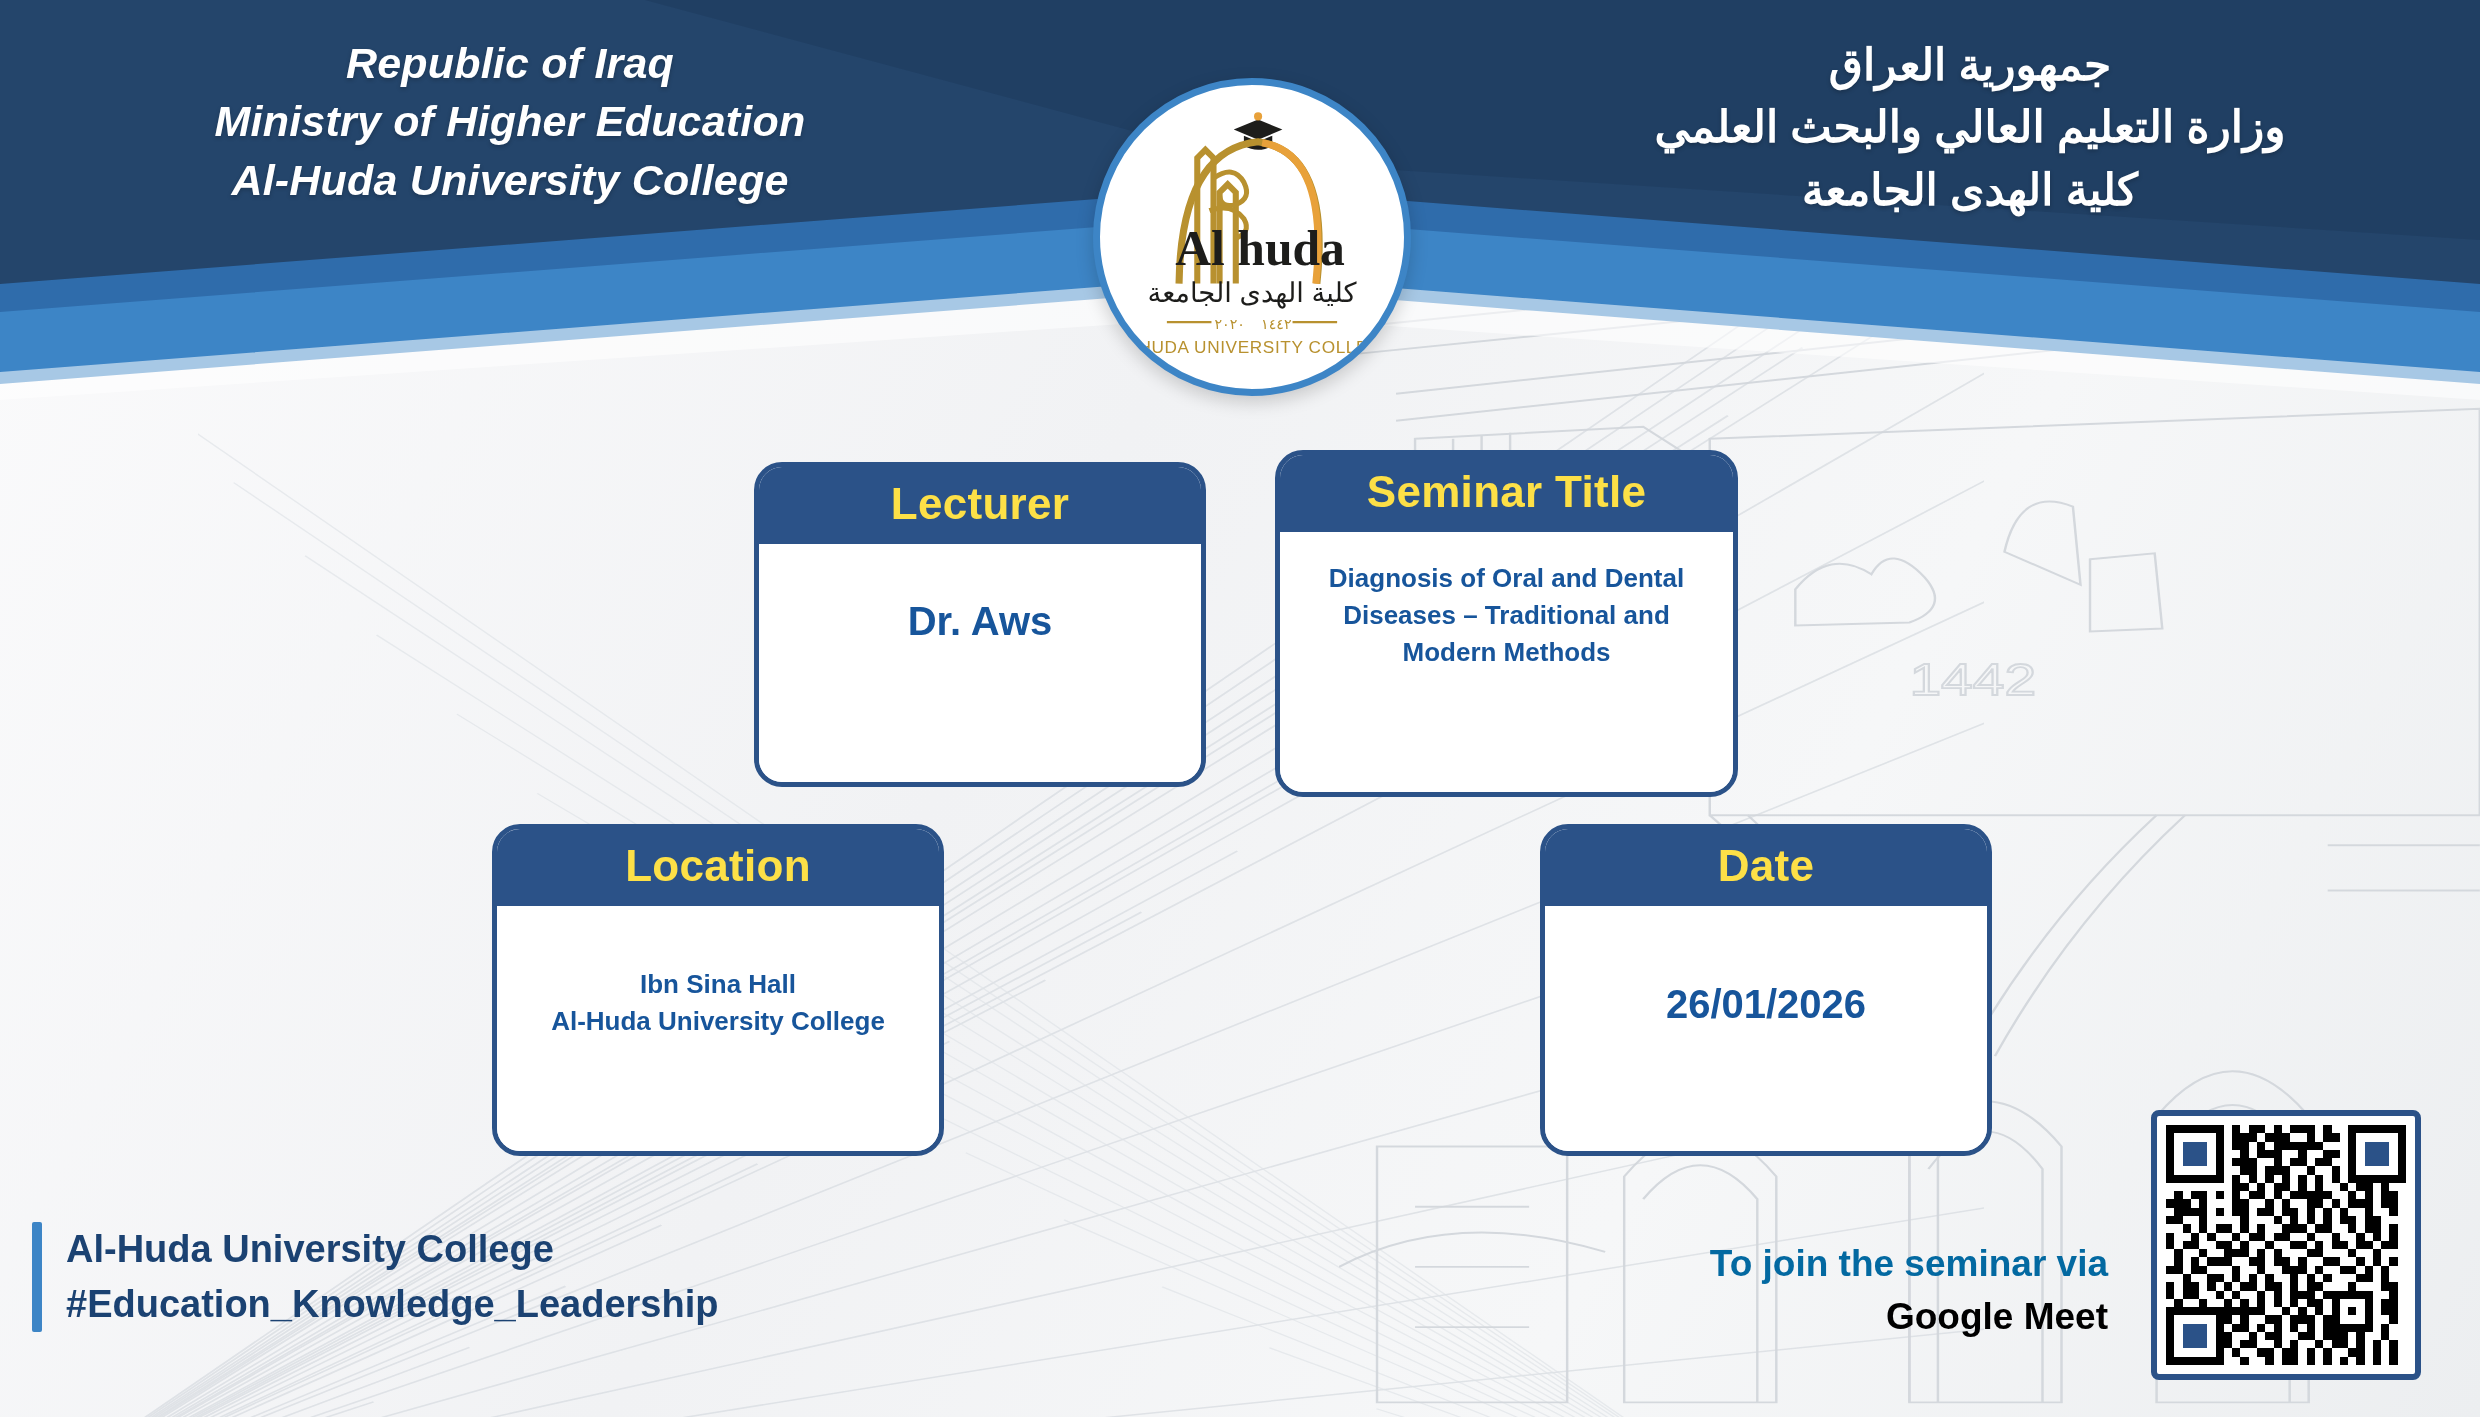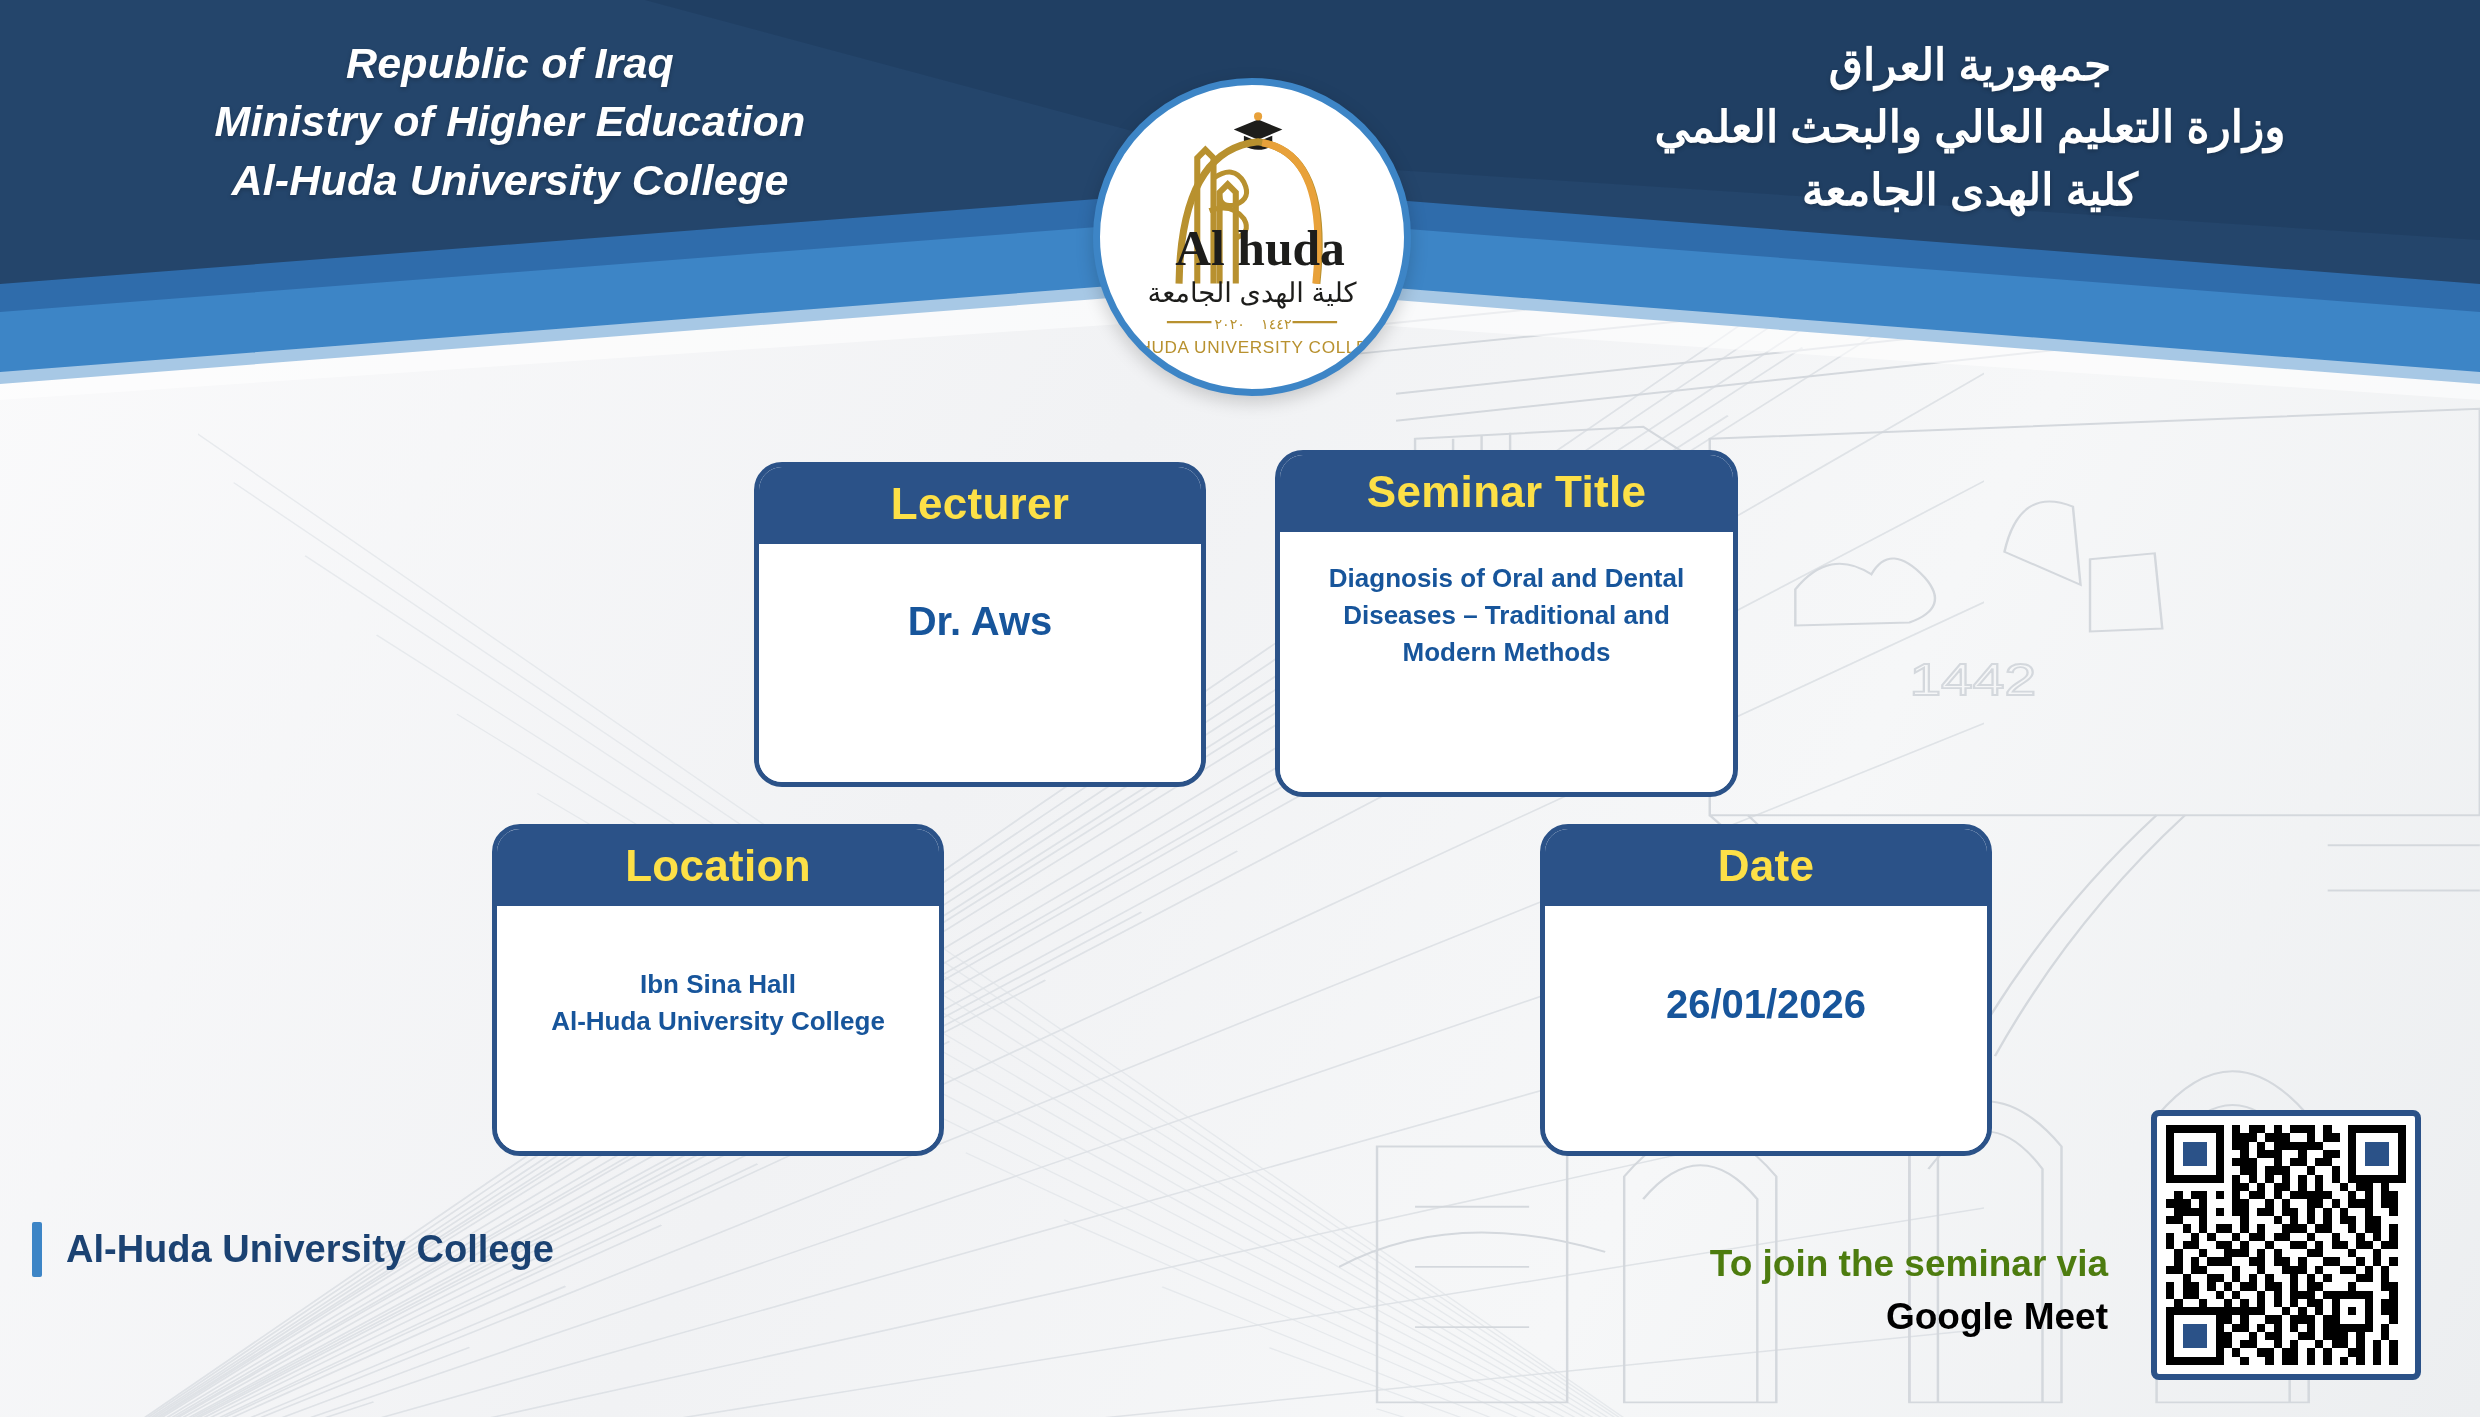--- a/index.html
+++ b/index.html
@@ -216,21 +216,21 @@
 
   .footer-right {
     position: absolute;
     right: 372px;
     top: 1238px;
     text-align: right;
     font-weight: bold;
     font-size: 37px;
     line-height: 1.42;
   }
-  .join-line-1 { color: #4d7c0f; display: block; }
+  .join-line-1 { color: #0369a1; display: block; }
   .join-line-2 { color: #000000; display: block; }
 
   
   .qr-box {
     position: absolute;
     left: 2151px;
     top: 1110px;
     width: 270px;
     height: 270px;
     background: #ffffff;
@@ -409,20 +409,21 @@
 
   <div class="card" id="card-date">
     <div class="card-head">Date</div>
     <div class="card-body big">26/01/2026</div>
   </div>
 
   <div class="footer-left">
     <div class="footer-bar"></div>
     <div class="footer-left-text">
       <div>Al-Huda University College</div>
+      <div>#Education_Knowledge_Leadership</div>
     </div>
   </div>
 
   <div class="footer-right">
     <span class="join-line-1">To join the seminar via</span>
     <span class="join-line-2">Google Meet</span>
   </div>
 
   <div class="qr-box">
     <svg class="qr-svg" viewBox="0 0 29 29" shape-rendering="crispEdges">

